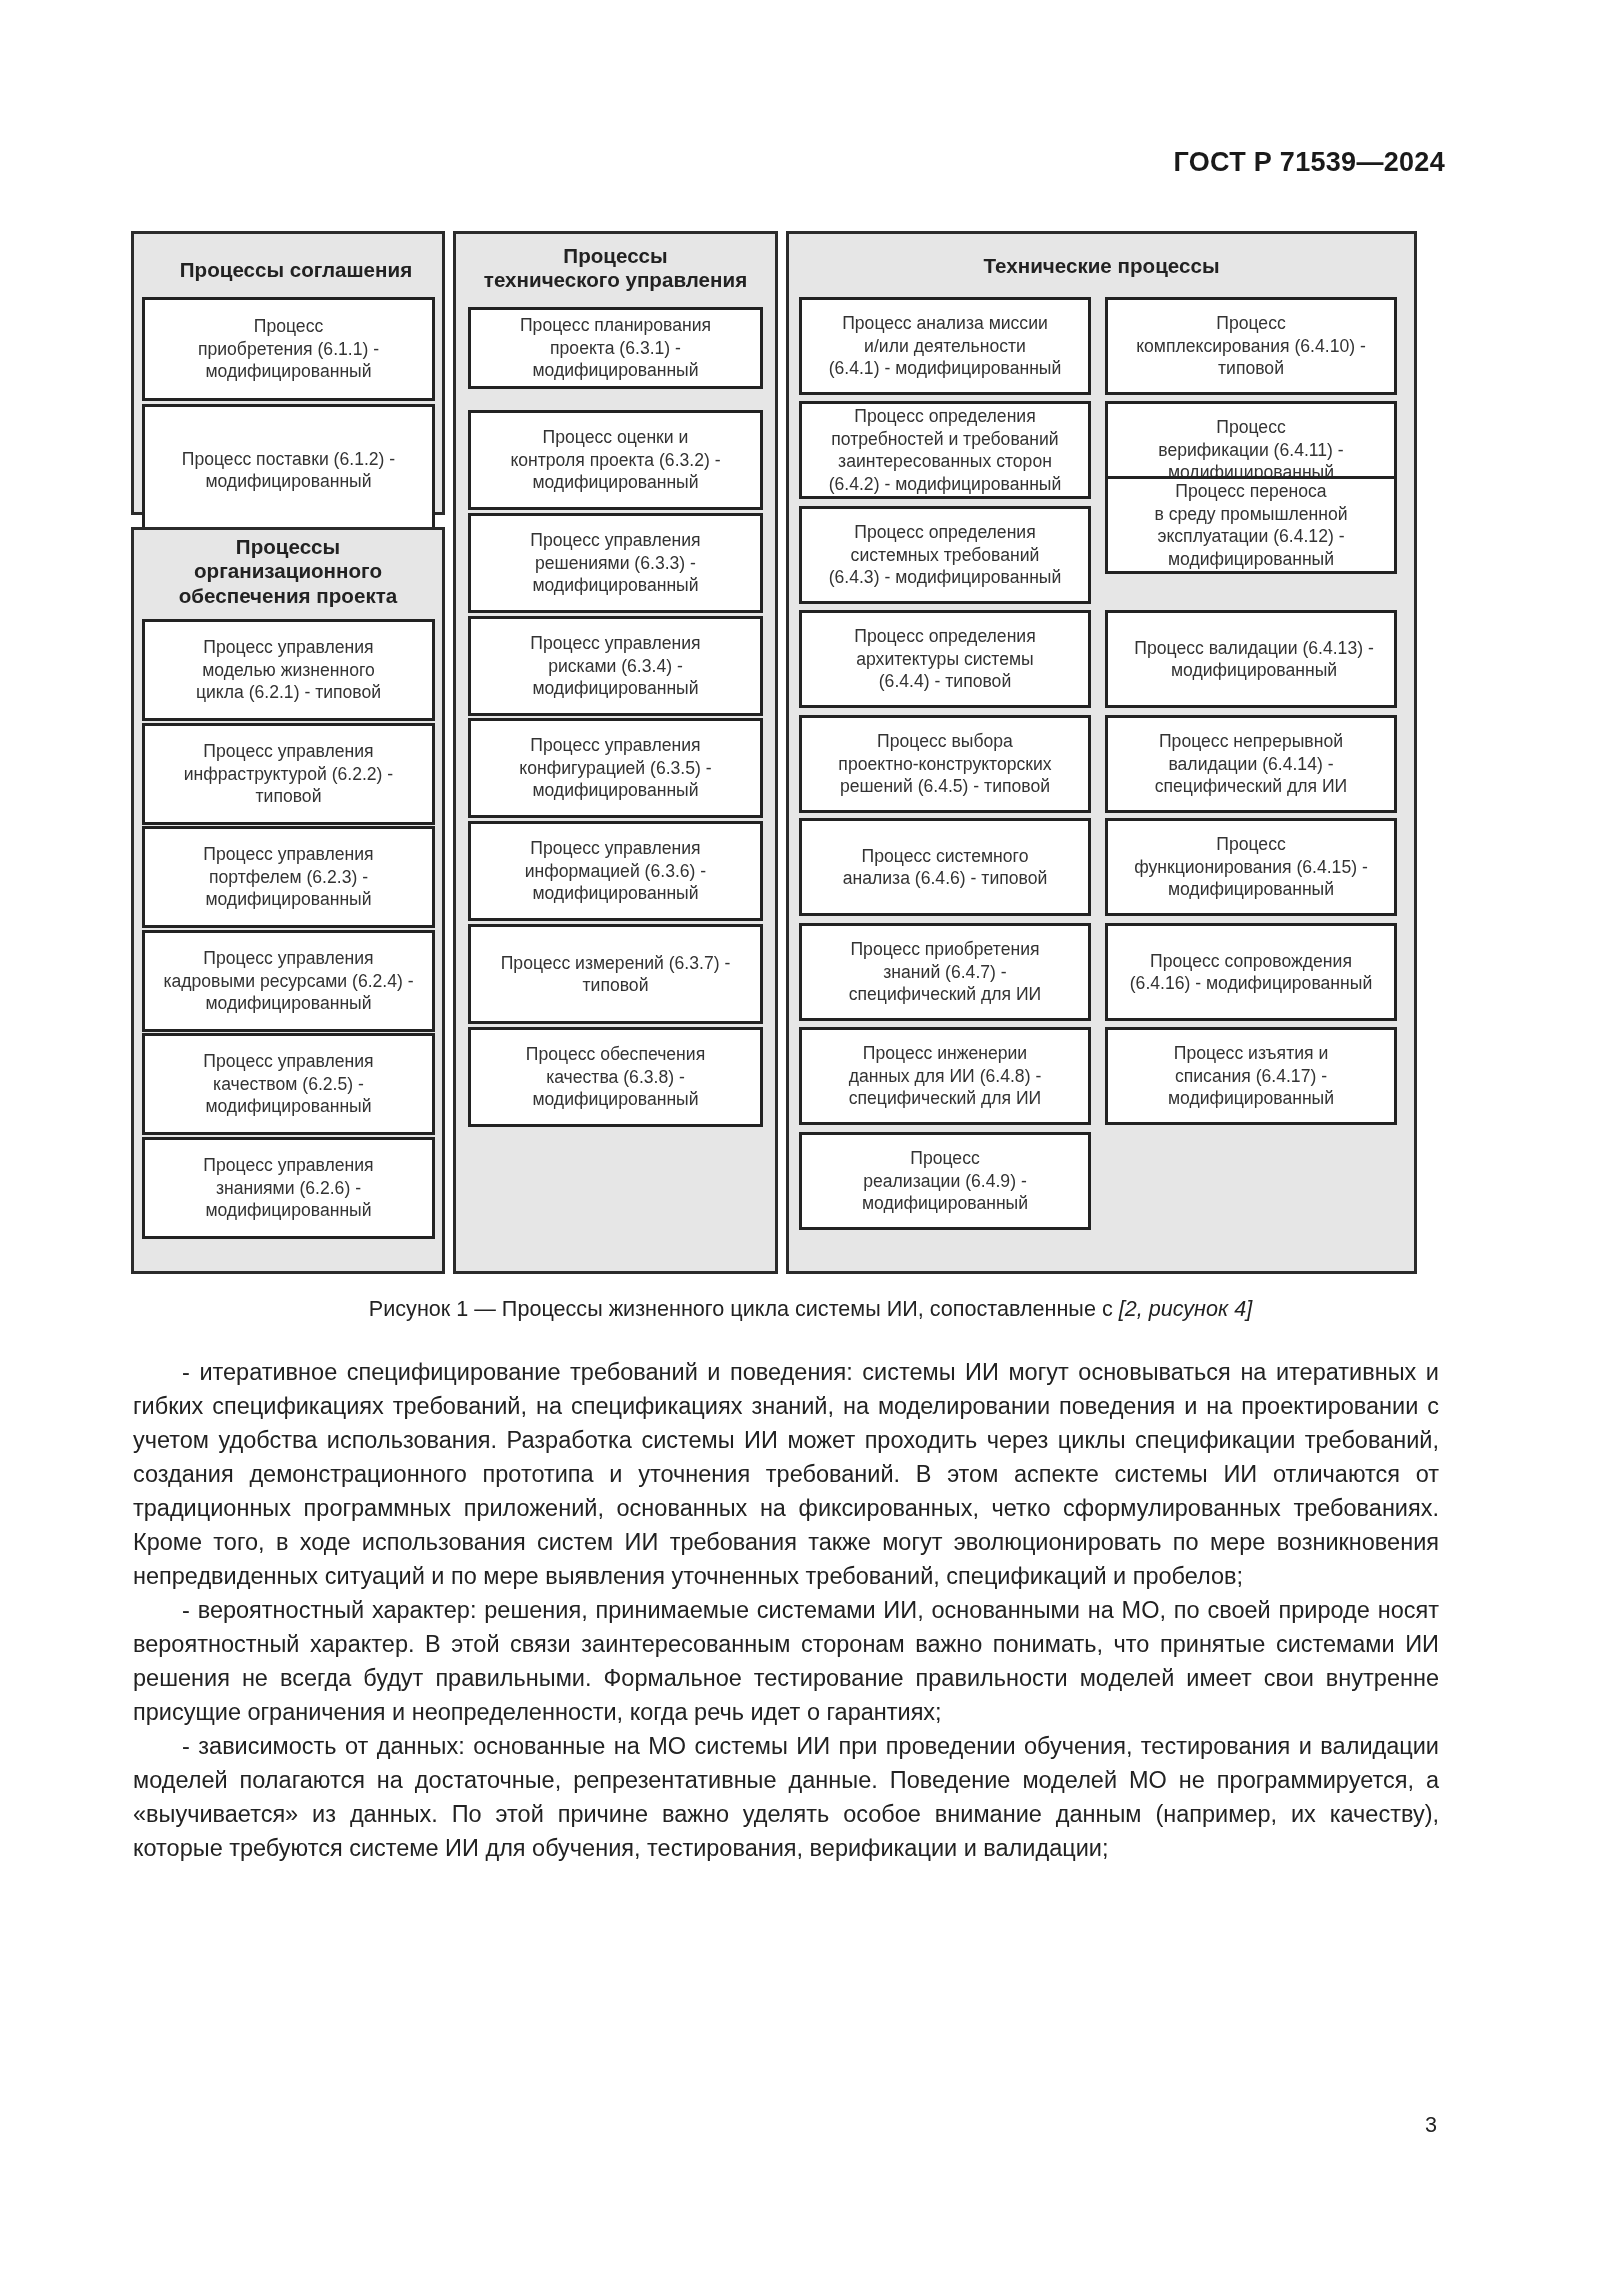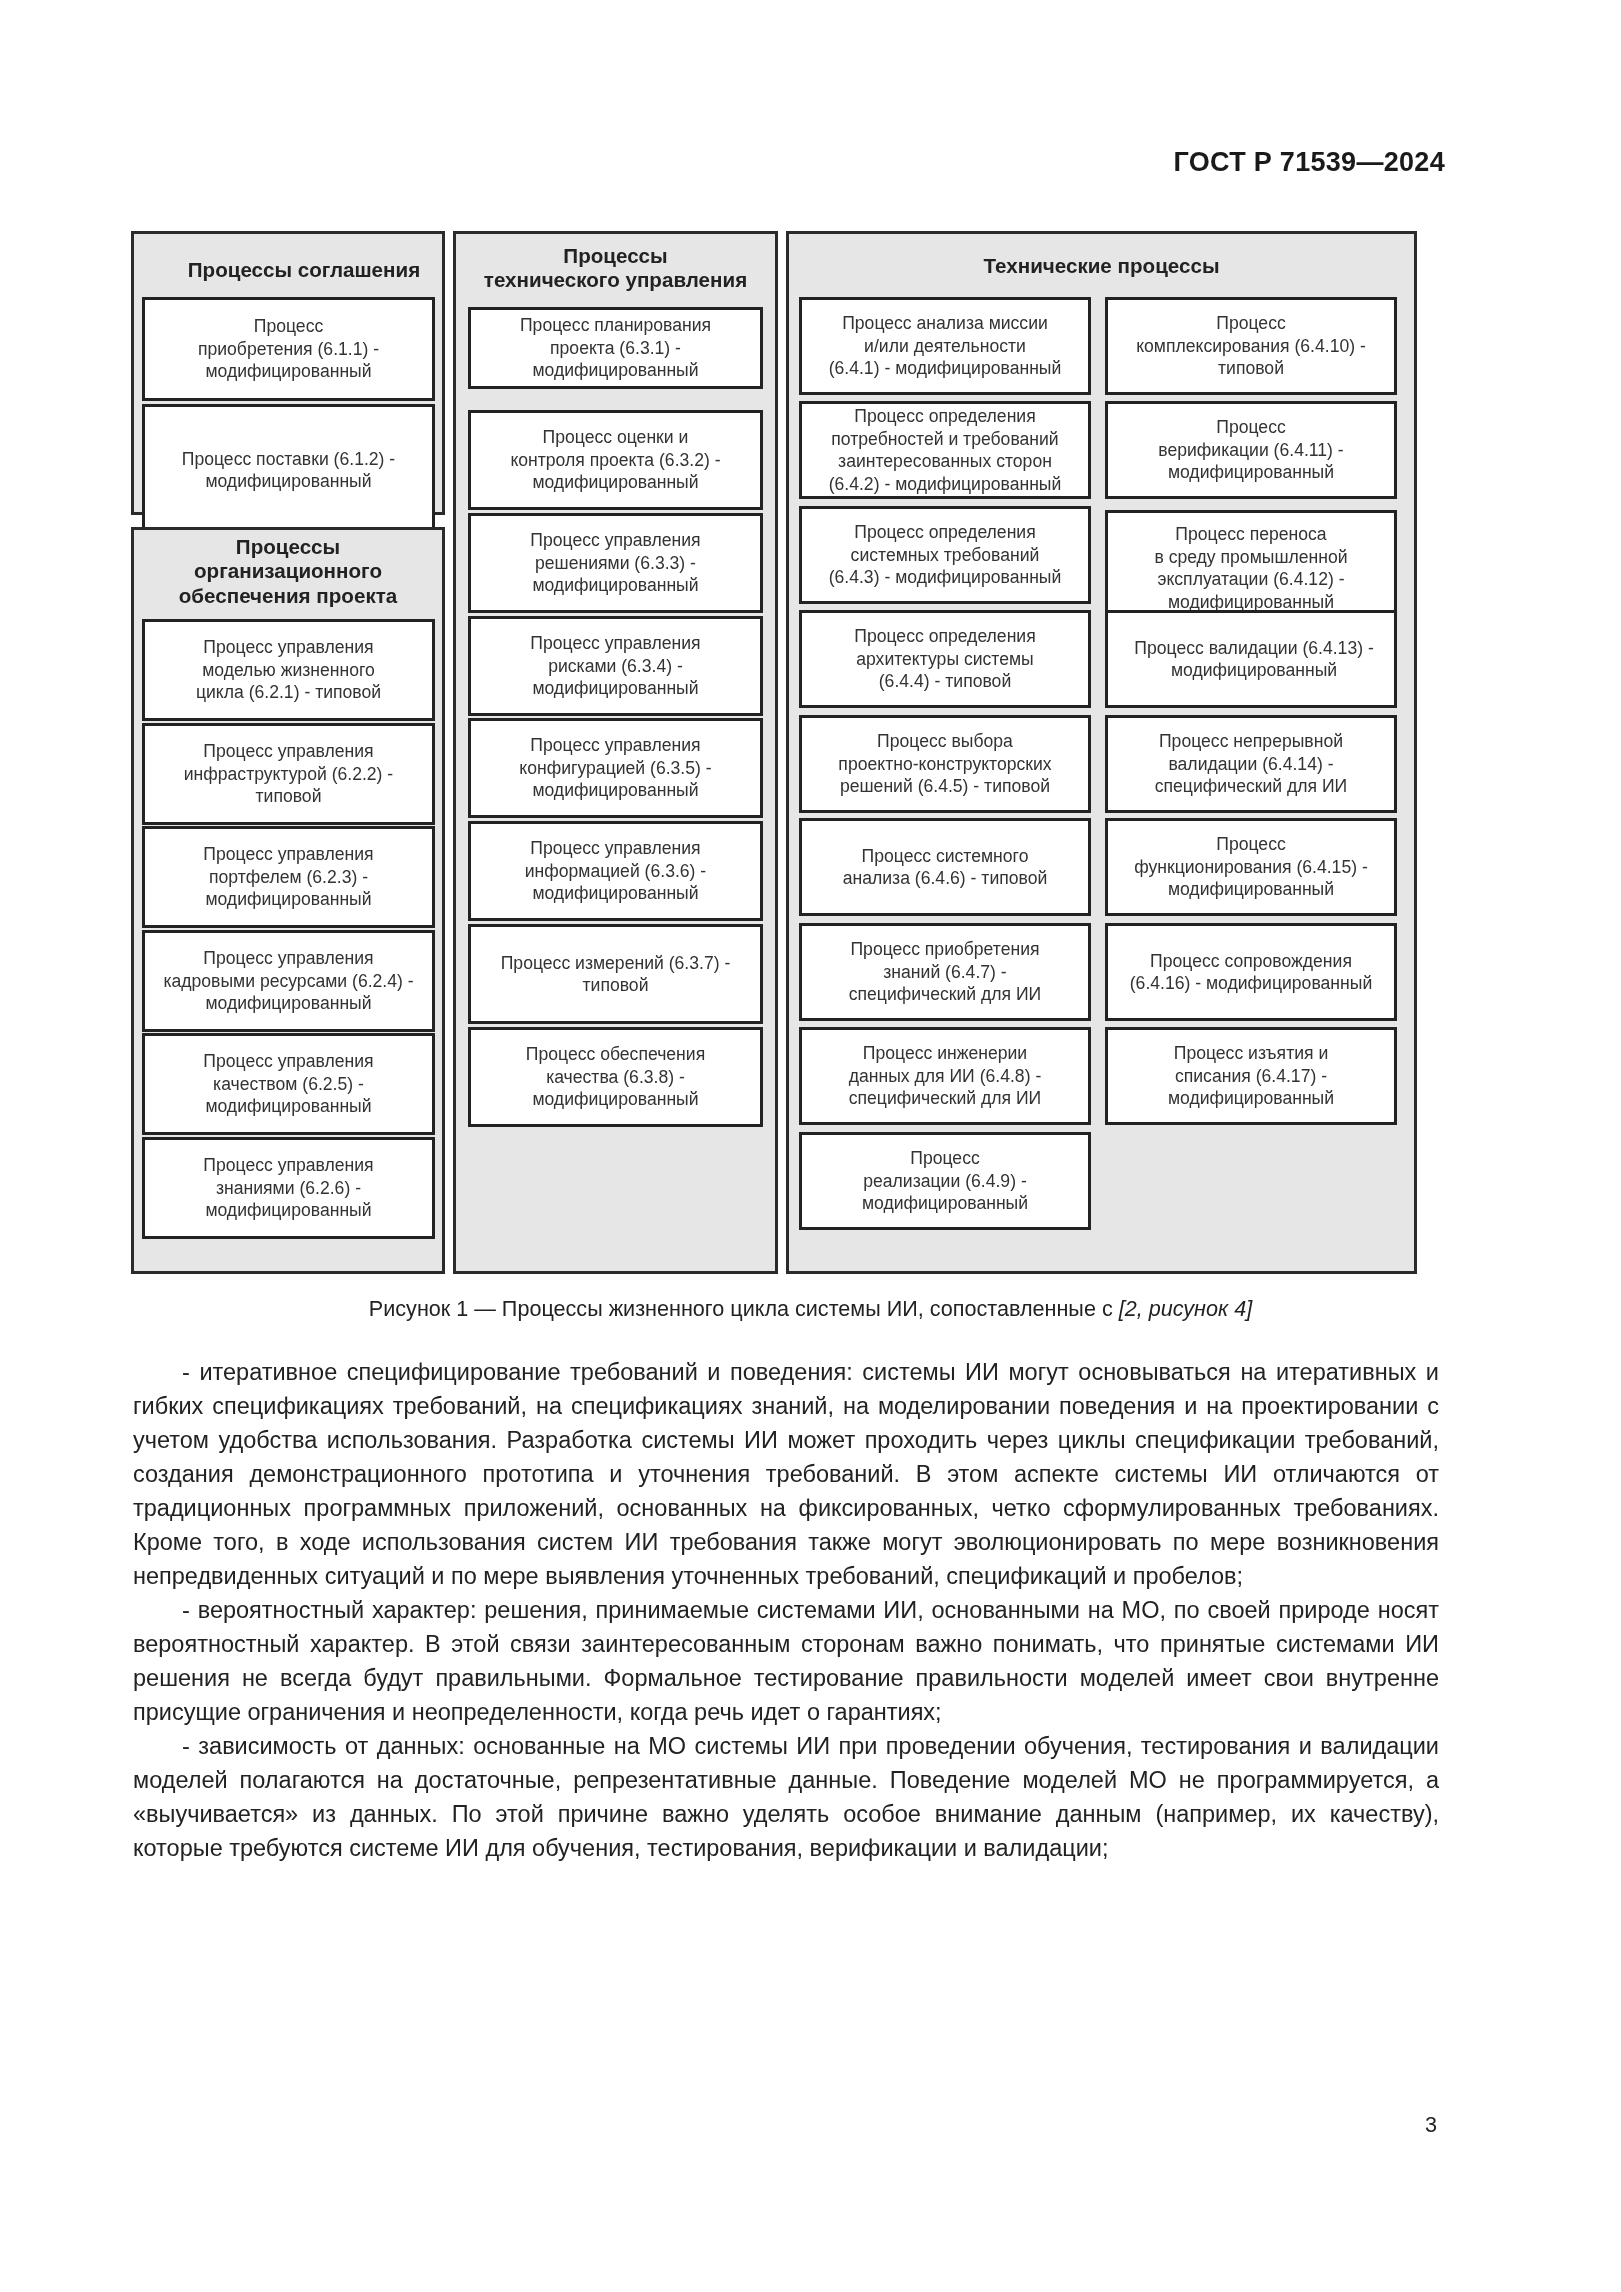--- a/index.html
+++ b/index.html
@@ -13,21 +13,21 @@
   .text { position:absolute; left:133px; width:1306px; font-size:23.5px; line-height:34px; text-align:justify; color:#222; }
   .text p { margin:0; text-indent:49px; }
   .pagenum { position:absolute; top:2112px; right:184px; font-size:21.6px; color:#222; }
 </style>
 </head>
 <body>
 
 <div class="header">ГОСТ Р 71539—2024</div>
 
 <div class="group" style="left:131px;top:231px;width:314px;height:284px;">
-  <div class="gtitle" style="position:absolute;top:23.5px;left:16px;width:100%;white-space:pre-line;text-align:center;">Процессы соглашения</div>
+  <div class="gtitle" style="position:absolute;top:23.5px;left:8px;width:100%;white-space:pre-line;text-align:center;">Процессы соглашения</div>
 </div>
 <div class="box" style="left:142px;top:297px;width:293px;height:104px;">Процесс
 приобретения (6.1.1) -
 модифицированный</div>
 <div class="box" style="left:142px;top:404px;width:293px;height:132px;">Процесс поставки (6.1.2) -
 модифицированный</div>
 
 <div class="group" style="left:131px;top:527px;width:314px;height:747px;">
   <div class="gtitle" style="position:absolute;top:4.9px;left:0;width:100%;white-space:pre-line;">Процессы
 организационного
@@ -110,21 +110,21 @@
 <div class="box" style="left:799px;top:1132px;width:292px;height:98px;">Процесс
 реализации (6.4.9) -
 модифицированный</div>
 
 <div class="box" style="left:1105px;top:297px;width:292px;height:98px;">Процесс
 комплексирования (6.4.10) -
 типовой</div>
 <div class="box" style="left:1105px;top:401px;width:292px;height:98px;">Процесс
 верификации (6.4.11) -
 модифицированный</div>
-<div class="box" style="left:1105px;top:510px;width:292px;height:116px;">Процесс переноса
+<div class="box" style="left:1105px;top:476px;width:292px;height:98px;">Процесс переноса
 в среду промышленной
 эксплуатации (6.4.12) -
 модифицированный</div>
 <div class="box" style="left:1105px;top:610px;width:292px;height:98px;padding-left:12px;">Процесс валидации (6.4.13) -
 модифицированный</div>
 <div class="box" style="left:1105px;top:715px;width:292px;height:98px;">Процесс непрерывной
 валидации (6.4.14) -
 специфический для ИИ</div>
 <div class="box" style="left:1105px;top:818px;width:292px;height:98px;">Процесс
 функционирования (6.4.15) -

